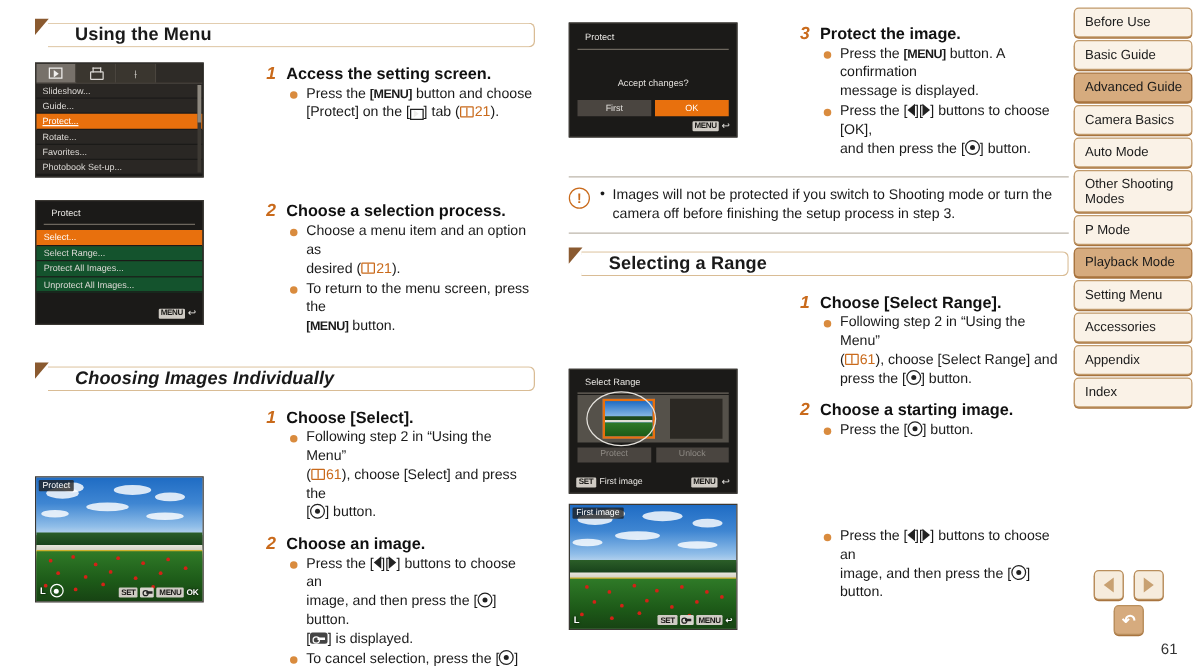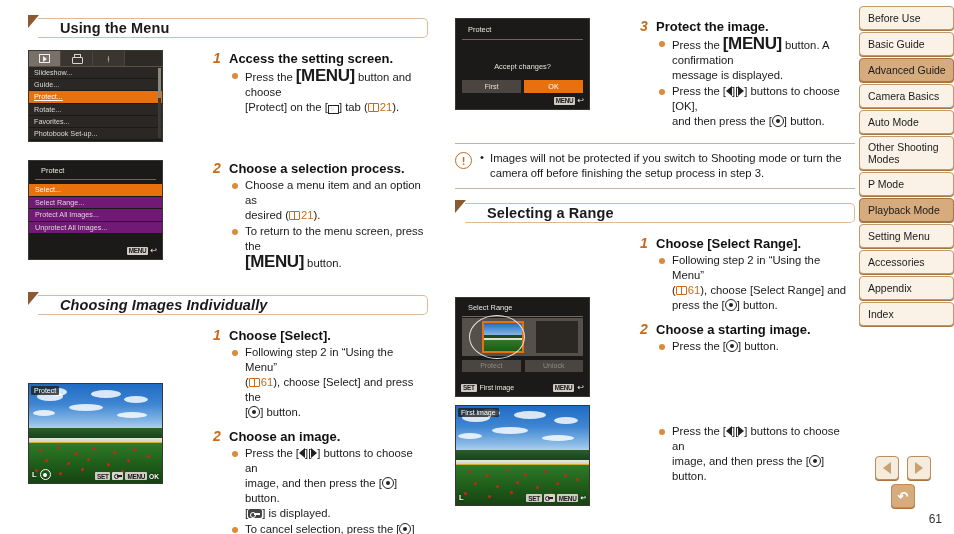--- a/index.html
+++ b/index.html
@@ -98,21 +98,21 @@
     vertical-align: -1px;
     margin-right: 1px;
   }
   .bookico::after {
     content:"";
     position:absolute; left:50%; top:0; bottom:0;
     width:1px; background:#c96a1b;
   }
   .menuword {
     font-weight: bold;
-    font-size: 17px;
+    font-size: 10px;
     letter-spacing: -0.4px;
   }
   .btnico {
     display: inline-block;
     width: 12px; height: 12px;
     border-radius: 50%;
     border: 1.6px solid #222;
     vertical-align: -2px;
     position: relative;
   }
@@ -221,21 +221,21 @@
   .sub-title {
     font-size: 7.4px; color: #e8e6e2;
     padding: 5px 0 4px 6px;
     border-bottom: 1px solid #6d675e;
     margin: 0 6px;
   }
   .sub-list { margin-top: 4px; }
   .sub-item {
     height: 12.5px; line-height: 12.5px;
     padding-left: 6px;
-    background: #701a75;
+    background: #14532d;
     border-bottom: 1px solid #1b1a18;
     font-size: 7.2px; color: #dddad6;
   }
   .sub-item.sel { background: #e8700d; color: #fff; }
   .menu-back {
     position: absolute; right: 5px; bottom: 4px;
     display: flex; align-items: center; gap: 2px;
   }
   .badge {
     background: #cfcbc4; color: #1b1a18;

